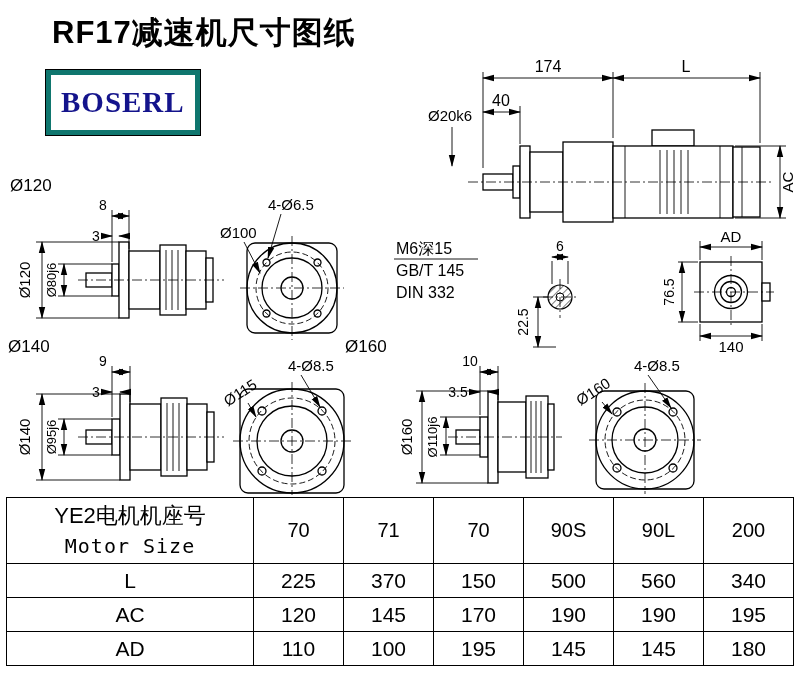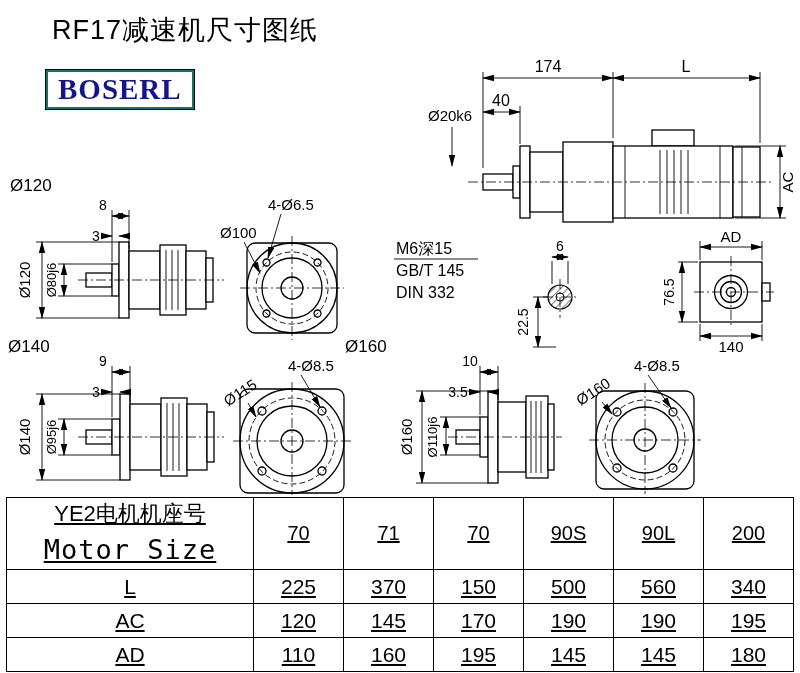--- a/index.html
+++ b/index.html
@@ -1,34 +1,34 @@
 <!DOCTYPE html>
 <html><head>
 <meta charset="utf-8">
 <style>
   * { margin:0; padding:0; box-sizing:border-box; }
   html,body { background:#fff; }
   body { font-family:"Liberation Sans", sans-serif; color:#000; }
   .page { position:relative; width:800px; height:673px; background:#fff; overflow:hidden; }
-  .title { position:absolute; left:52px; top:12px; font-size:27px; font-weight:normal; letter-spacing:1px; }
-  .logo { position:absolute; left:46px; top:70px; border:2px solid #0f766e; outline:1px solid #000; padding:1px 10px; background:#fff;text-align:right; }
+  .title { position:absolute; left:52px; top:12px; font-size:31px; font-weight:bold; letter-spacing:1px; }
+  .logo { position:absolute; left:46px; top:70px; border:5px solid #0f766e; outline:1px solid #000; padding:11px 10px; background:#fff;text-align:right; }
   .logo span { font-family:"Liberation Serif", serif; font-weight:bold; font-size:29px; color:#14148c; letter-spacing:1px; }
   svg.drawing { position:absolute; left:0; top:0; }
   svg text { fill:#000; font-family:"Liberation Sans", sans-serif; }
   .ol { fill:#fff; stroke:#000; stroke-width:1.3; }
   .oln { fill:none; stroke:#000; stroke-width:1.3; }
   .thin { fill:none; stroke:#000; stroke-width:0.9; }
   .dl { fill:none; stroke:#000; stroke-width:0.9; }
   .cl { fill:none; stroke:#000; stroke-width:0.8; stroke-dasharray:10 3 2 3; }
   .bc { fill:none; stroke:#000; stroke-width:0.9; stroke-dasharray:6 3; }
-  .dim-table { position:absolute; left:6px; top:497px; width:788px; border-collapse:collapse; table-layout:fixed; text-align:center;text-decoration:underline; }
+  .dim-table { position:absolute; left:6px; top:497px; width:788px; border-collapse:collapse; table-layout:fixed; text-align:center; }
   .dim-table td { border:1px solid #000; font-size:21px; height:34px; padding:0; vertical-align:middle; }
   .dim-table tr.header td { height:66px; font-size:20px; }
   .hdr div { line-height:1.45; font-size:22px; }
-  .hdr .mono { font-family:"DejaVu Sans Mono", monospace; font-size:27px; letter-spacing:1px; }
+  .hdr .mono { font-family:"DejaVu Sans Mono", monospace; font-size:20px; letter-spacing:1px; }
 </style>
 </head>
 <body>
 
 <div class="page">
 
   <h1 class="title">RF17减速机尺寸图纸</h1>
   <div class="logo">
     <span>BOSERL</span>
   </div>
@@ -321,21 +321,21 @@
         <td>120</td>
         <td>145</td>
         <td>170</td>
         <td>190</td>
         <td>190</td>
         <td>195</td>
       </tr>
       <tr>
         <td>AD</td>
         <td>110</td>
-        <td>160</td>
+        <td>100</td>
         <td>195</td>
         <td>145</td>
         <td>145</td>
         <td>180</td>
       </tr>
     </tbody>
   </table>
 
 </div>
 

